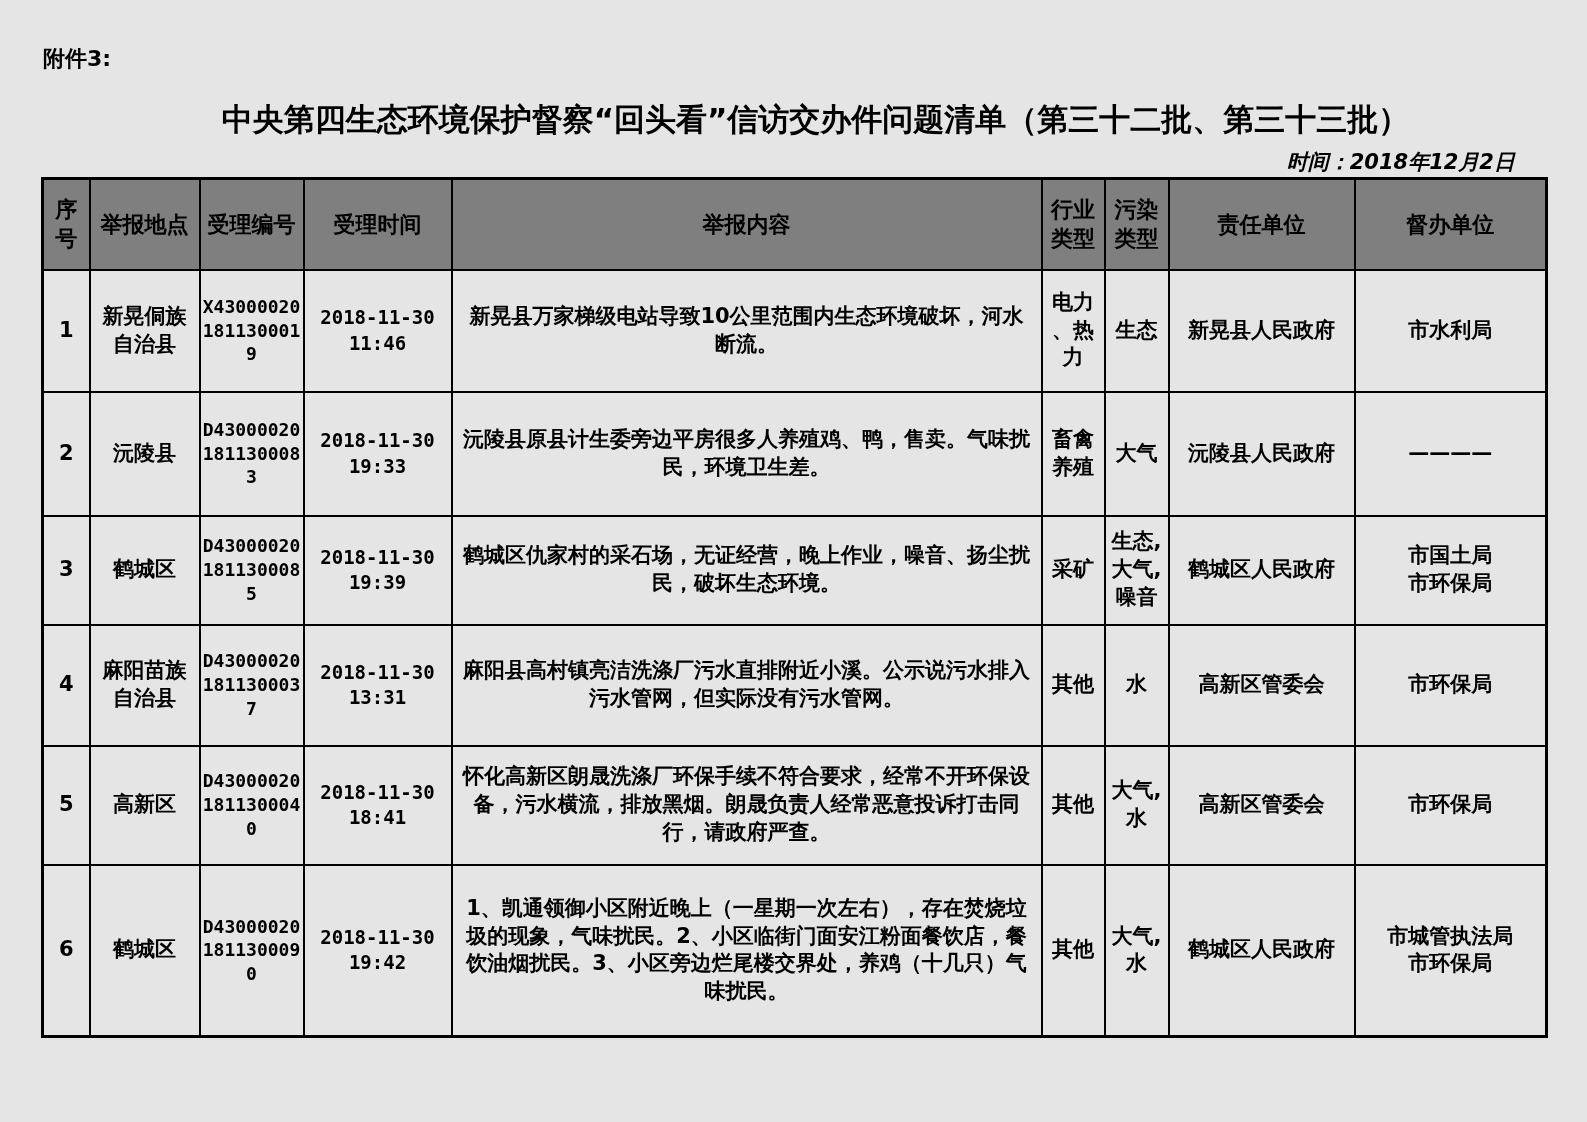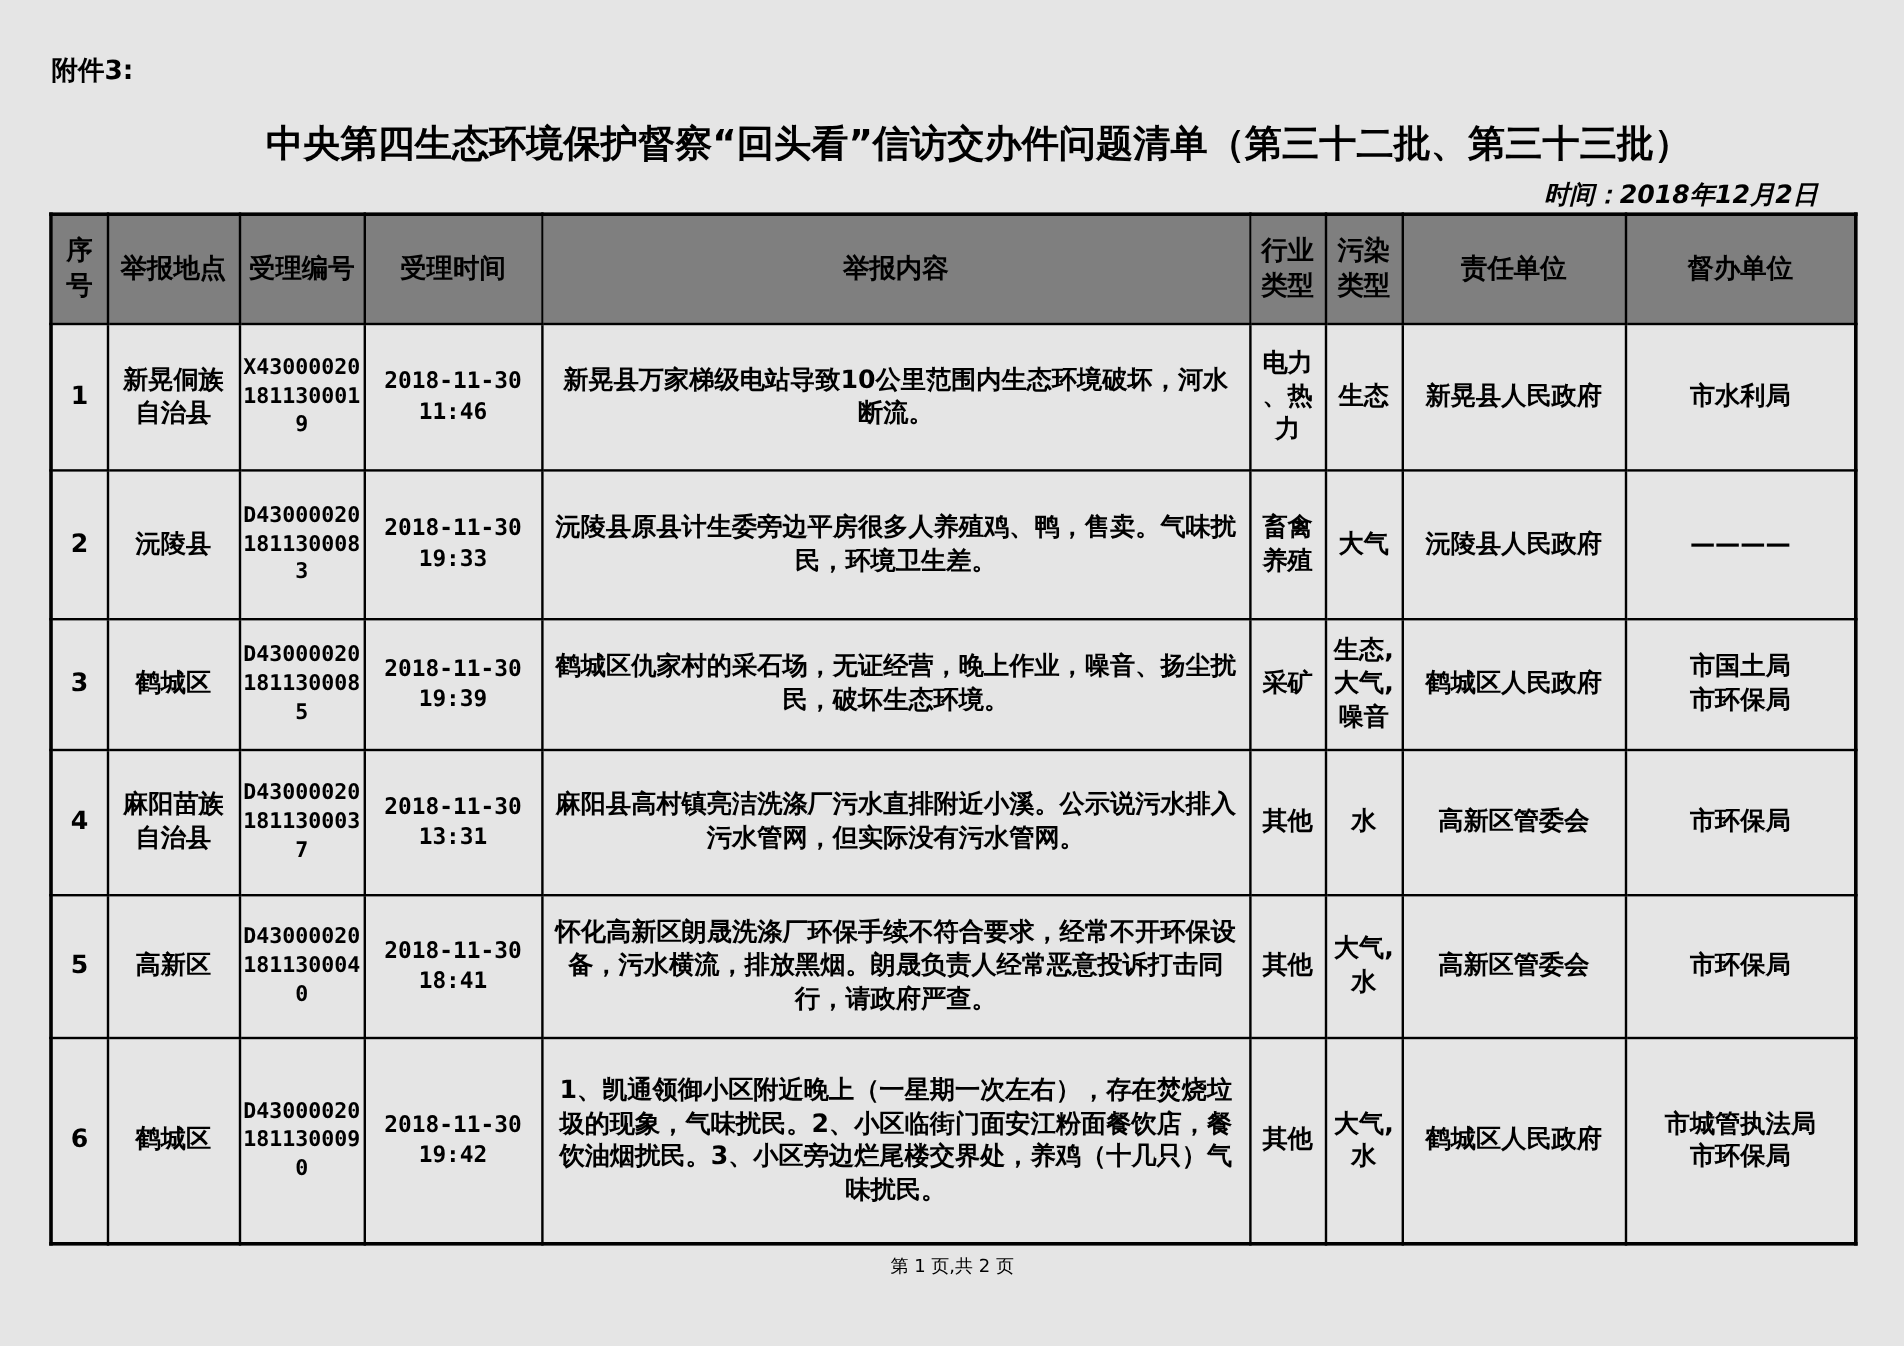--- a/index.html
+++ b/index.html
@@ -204,15 +204,14 @@
         <td class="c-industry">其他</td>
         <td class="c-pollution">大气,
 水</td>
         <td class="c-resp">鹤城区人民政府</td>
         <td class="c-super">市城管执法局
 市环保局</td>
       </tr>
     </tbody>
   </table>
 
-  <div class="footer">第 1 页,共 2 页</div>
 
 </div>
 
 </body></html>

